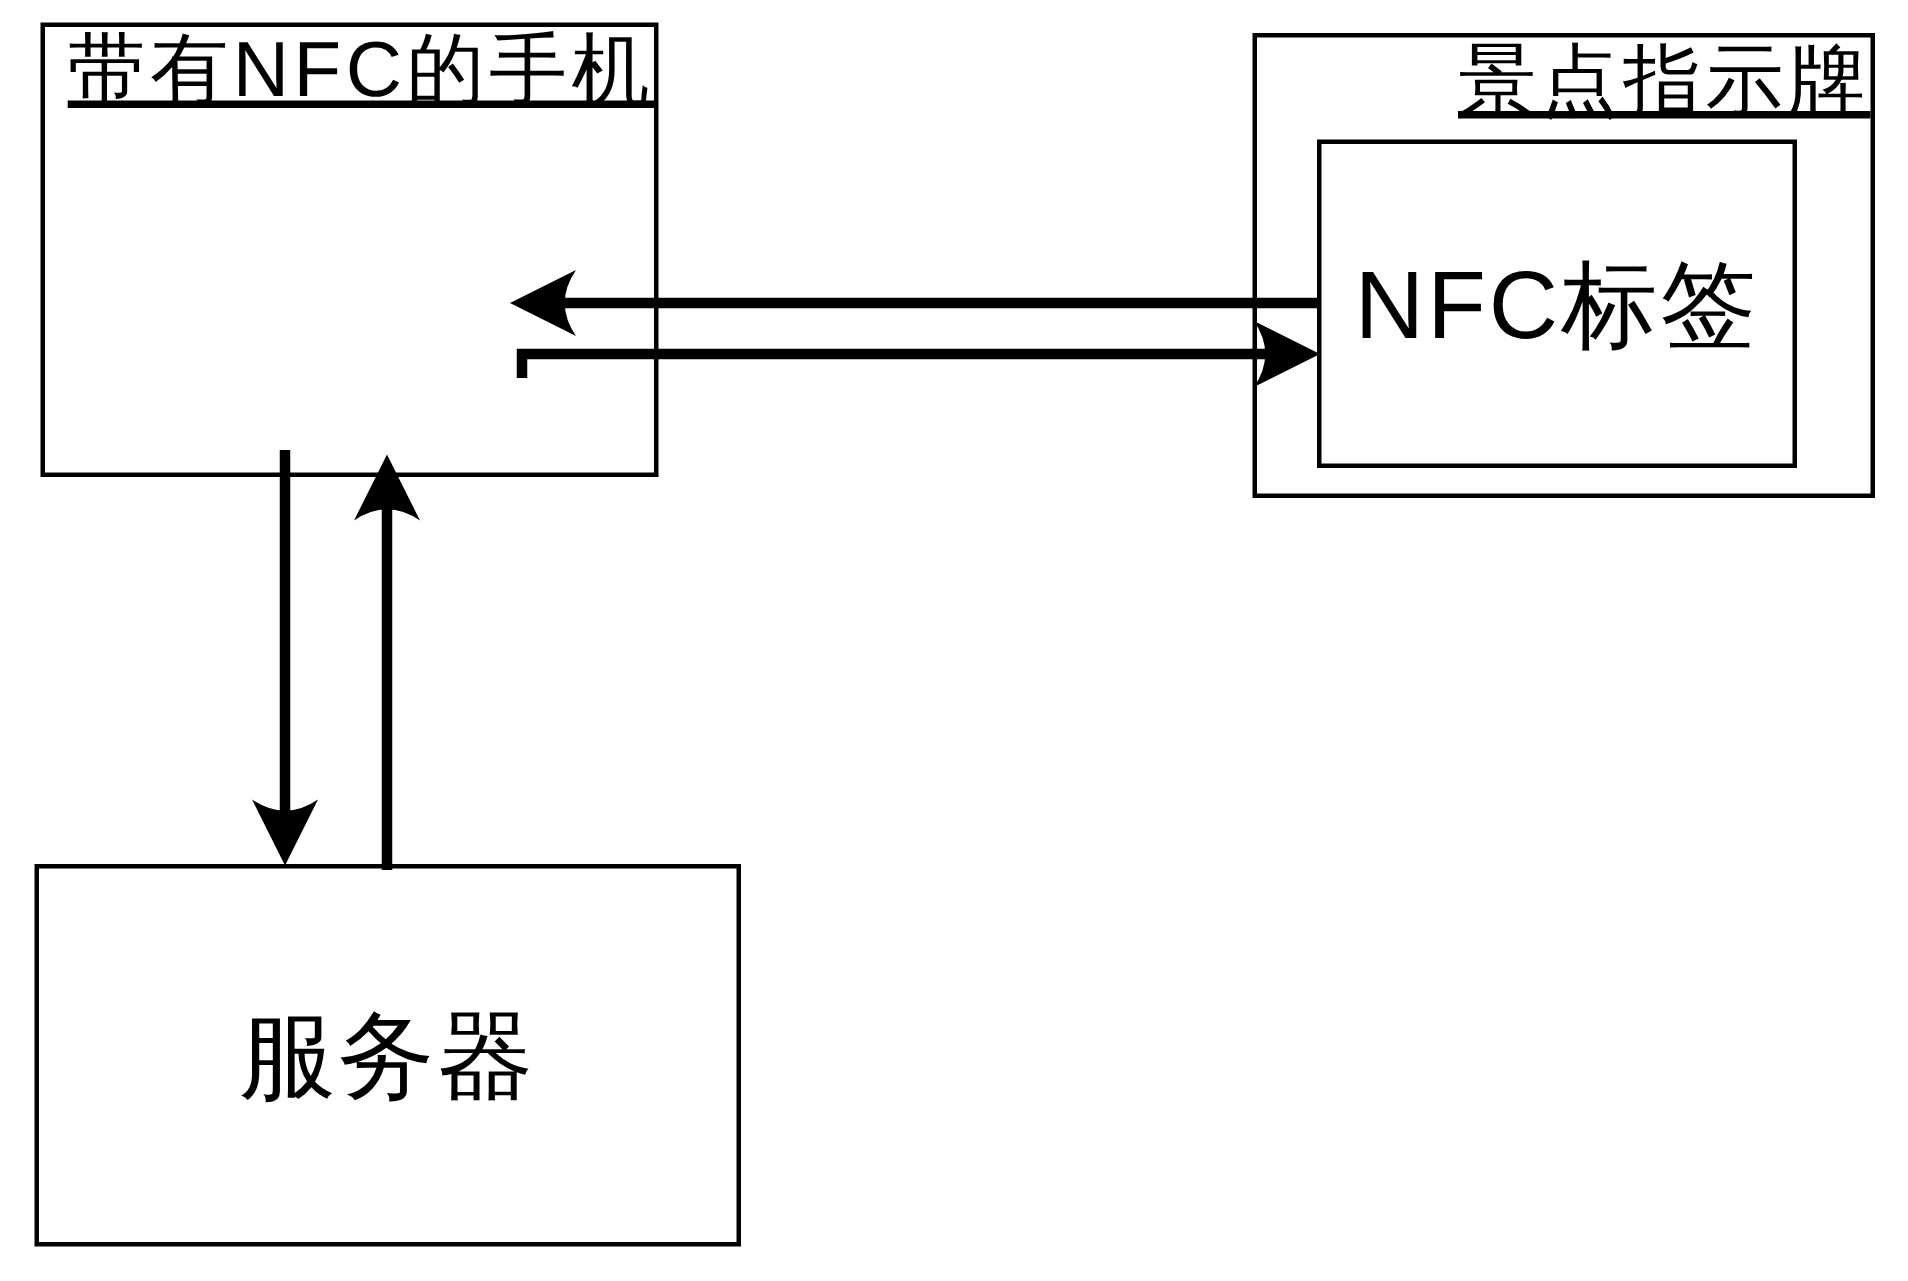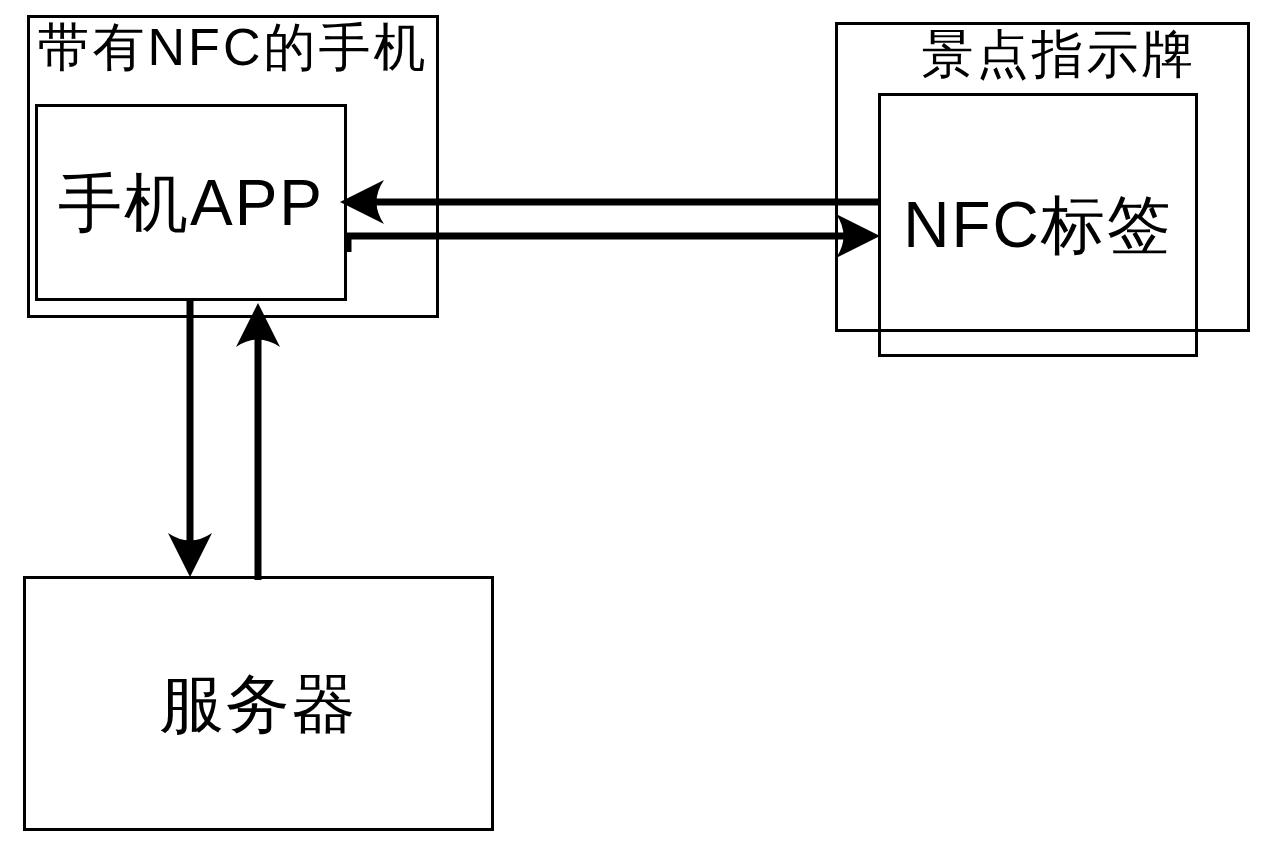--- a/index.html
+++ b/index.html
@@ -19,44 +19,45 @@
   .box {
     position: absolute;
     border: 3px solid var(--line, #000000);
     background: transparent;
     box-sizing: border-box;
   }
   .group-title {
     display: block;
     width: 100%;
     margin-top: 2px;
-    text-align: center;
+    text-align: right;
     font-size: 52px;
     line-height: 1.05;
     letter-spacing: 3px;
     white-space: nowrap;
     color: var(--line, #000000);
+    text-decoration: underline;
   }
   .unit-label-box {
     display: flex;
     align-items: center;
     justify-content: center;
   }
   .unit-label {
     font-size: 64px;
     line-height: 1;
     letter-spacing: 2px;
     white-space: nowrap;
     color: var(--line, #000000);
   }
   
   .phone-outer  { left: 27px;  top: 15px;  width: 412px; height: 303px; }
   .phone-inner  { left: 35px;  top: 104px; width: 312px; height: 197px; }
   .sign-outer   { left: 835px; top: 22px;  width: 415px; height: 310px; padding-left: 33px; }
-  .sign-inner   { left: 878px; top: 93px;  width: 320px; height: 264px; }
+  .sign-inner   { left: 878px; top: 93px;  width: 320px; height: 219px; }
   .server-box   { left: 23px;  top: 576px; width: 471px; height: 255px; }
   .arrows-layer {
     position: absolute;
     left: 0; top: 0;
     width: 1272px; height: 854px;
     pointer-events: none;
   }
   .arrow-line {
     stroke: var(--line, #000000);
     stroke-width: 7;
@@ -67,23 +68,20 @@
     stroke: none;
   }
 </style>
 </head>
 <body>
 
 <div class="canvas">
 
   <div class="box phone-outer">
     <span class="group-title">带有NFC的手机</span>
-  </div>
-  <div class="box phone-inner unit-label-box">
-    <span class="unit-label">手机APP</span>
   </div>
 
   <div class="box sign-outer">
     <span class="group-title">景点指示牌</span>
   </div>
   <div class="box sign-inner unit-label-box">
     <span class="unit-label">NFC标签</span>
   </div>
 
   <div class="box server-box unit-label-box">

